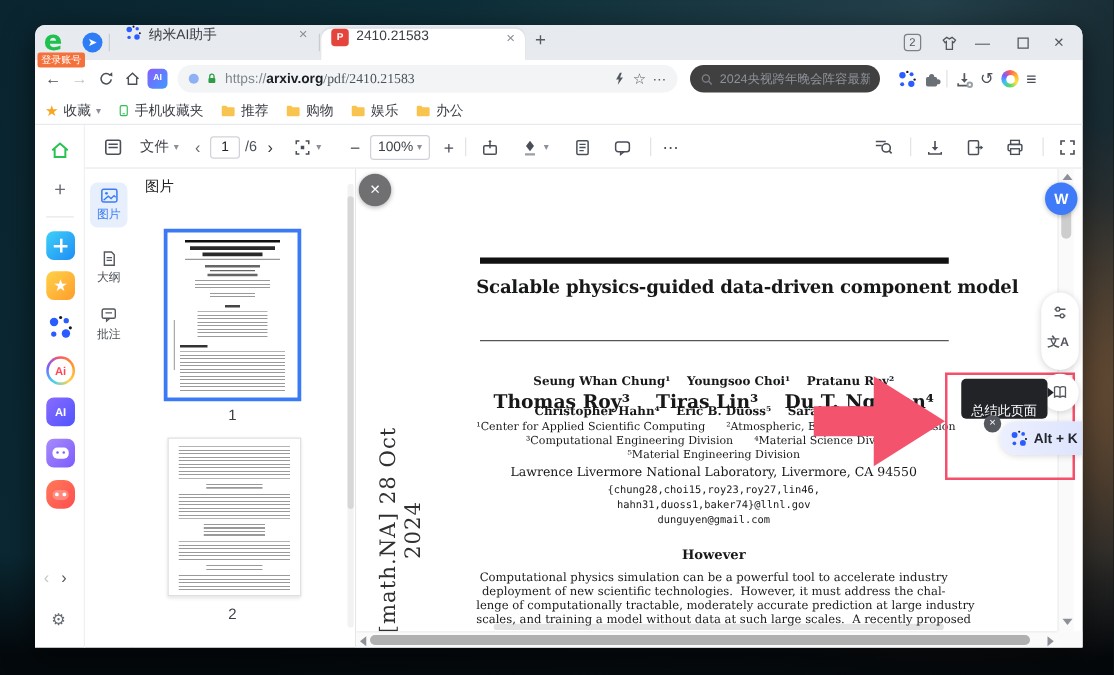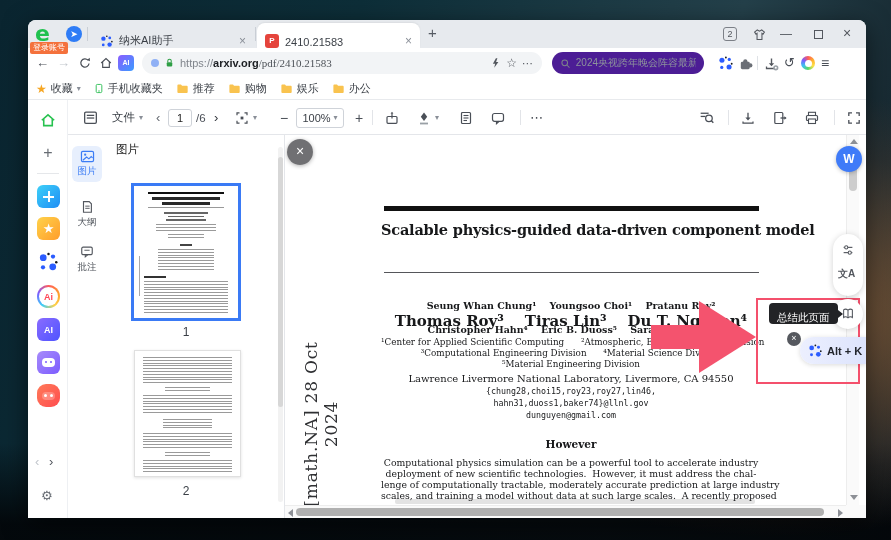--- a/index.html
+++ b/index.html
@@ -11,38 +11,38 @@
       linear-gradient(105deg,#0a2530 0%,#0d2e38 35%,#1c3a44 58%,#24404a 72%,#101c23 100%);}
   .abs{position:absolute;}
   .window{position:absolute;left:28px;top:20px;width:838px;height:498px;background:#fff;
     border-radius:8px 8px 0 0;box-shadow:0 6px 24px rgba(0,0,0,.55);}
   
   .tabbar{position:absolute;left:0;top:0;width:100%;height:28px;background:#e7eaee;border-radius:8px 8px 0 0;}
   .logo-e{position:absolute;left:7px;top:1px;font-size:22px;font-weight:bold;color:#1fc14e;font-family:"DejaVu Sans",sans-serif;}
   .login-badge{position:absolute;left:2px;top:22px;background:#f4713c;color:#fff;font-size:8px;line-height:10px;padding:1px 3px;border-radius:2px;z-index:30;}
   .blue-circ{position:absolute;left:38px;top:6px;width:16px;height:16px;border-radius:50%;background:#2e7cf6;color:#fff;font-size:9px;text-align:center;line-height:16px;}
   .tb-div{position:absolute;top:7px;width:1px;height:14px;background:#c9ced5;}
-  .tab{position:absolute;top:0;height:28px;display:flex;align-items:flex-end;gap:6px;padding:0 8px;font-size:11px;color:#3a3f46;}
+  .tab{position:absolute;top:0;height:28px;display:flex;align-items:flex-start;gap:6px;padding:0 8px;font-size:11px;color:#3a3f46;}
   .tab.active{top:3px;height:25px;background:#fff;border-radius:8px 8px 0 0;box-shadow:0 -1px 2px rgba(0,0,0,.06);}
   .tab .title{flex:1;overflow:hidden;white-space:nowrap;}
   .tab .x{color:#8a8f98;font-size:12px;}
   .pdfico{width:14px;height:14px;border-radius:3px;background:#e5443c;color:#fff;font-size:8px;font-weight:bold;text-align:center;line-height:14px;flex:0 0 14px;}
   .newtab{position:absolute;left:400px;top:4px;font-size:15px;color:#565b63;}
   .winctl{position:absolute;top:7px;font-size:12px;color:#53575e;}
   .badge2{position:absolute;left:695px;top:7px;width:14px;height:14px;border:1px solid #7c8087;border-radius:3px;font-size:9px;text-align:center;line-height:12px;color:#53575e;}
   .maxbox{position:absolute;left:786px;top:10px;width:9px;height:9px;border:1px solid #53575e;}
   
   .addrbar{position:absolute;left:0;top:28px;width:100%;height:30px;background:#fff;}
   .nav-ic{position:absolute;top:7px;font-size:13px;color:#4a4f57;}
   .aibadge{position:absolute;left:90px;top:7px;width:16px;height:16px;border-radius:4px;background:linear-gradient(135deg,#8a5cff,#3b9bff);color:#fff;font-size:7px;font-weight:bold;text-align:center;line-height:16px;}
   .urlpill{position:absolute;left:114px;top:4px;width:400px;height:22px;background:#f2f4f6;border-radius:11px;display:flex;align-items:center;padding:0 9px;gap:5px;}
   .urlpill .dot{width:8px;height:8px;border-radius:50%;background:#8fb0f5;}
   .url{font-size:11px;white-space:nowrap;}
   .url .scheme{color:#80858c;} .url .host{color:#1b1e22;font-weight:bold;} .url .path{color:#4d5258;font-family:Liberation Serif, serif;}
-  .searchpill{position:absolute;left:524px;top:4px;width:152px;height:22px;background:#4c1d95;border-radius:11px;display:flex;align-items:center;gap:5px;padding:0 8px;}
+  .searchpill{position:absolute;left:524px;top:4px;width:152px;height:22px;background:#404040;border-radius:11px;display:flex;align-items:center;gap:5px;padding:0 8px;}
   .searchtext{font-size:10px;color:#8d939b;white-space:nowrap;overflow:hidden;}
   .ad-ic{position:absolute;top:8px;}
   
   .bkbar{position:absolute;left:0;top:58px;width:100%;height:22px;background:#fff;border-bottom:1px solid #e8eaed;display:flex;align-items:center;gap:13px;padding:0 8px;font-size:11px;color:#3a3f46;}
   .bk{display:flex;align-items:center;gap:4px;}
   .star{color:#f6a623;font-size:12px;} .caret{color:#8a8f98;font-size:8px;}
   
   .main{position:absolute;left:0;top:80px;width:100%;height:418px;display:flex;}
   .rail{position:relative;width:40px;border-right:1px solid #eef0f3;background:#fff;flex:0 0 40px;}
   .rail .it{position:absolute;left:8px;width:24px;text-align:center;}
@@ -76,21 +76,21 @@
   .closebtn{position:absolute;left:2px;top:4px;width:26px;height:26px;border-radius:50%;background:rgba(92,92,96,.88);color:#fff;font-size:14px;text-align:center;line-height:25px;box-shadow:0 1px 4px rgba(0,0,0,.3);z-index:40;}
   .stamp{position:absolute;left:-69px;top:269px;width:210px;text-align:center;transform:rotate(-90deg);font-size:17px;letter-spacing:.8px;color:#2f3033;}
   .vscroll{position:absolute;left:561px;top:0;width:13px;height:370px;background:#fafafa;border-left:1px solid #ededed;}
   .vthumb{position:absolute;left:2px;top:14px;width:8px;height:42px;background:#cdcdcd;border-radius:4px;}
   .hscroll{position:absolute;left:0;top:370px;width:561px;height:13px;background:#fafafa;border-top:1px solid #ededed;}
   .hthumb{position:absolute;left:11px;top:2px;height:8px;width:528px;background:#b0b0b0;border-radius:4px;}
   .tri{width:0;height:0;position:absolute;}
   .wbtn{position:absolute;left:551px;top:11px;width:26px;height:26px;border-radius:50%;background:#3f7bf8;color:#fff;font-weight:bold;font-size:12px;text-align:center;line-height:26px;box-shadow:0 1px 4px rgba(0,0,0,.25);z-index:45;}
   .toolpill{position:absolute;left:548px;top:99px;width:30px;height:62px;background:#fff;border-radius:15px;box-shadow:0 1px 6px rgba(0,0,0,.18);z-index:45;}
   .bookbtn{position:absolute;left:548px;top:164px;width:30px;height:30px;border-radius:50%;background:#fff;box-shadow:0 1px 6px rgba(0,0,0,.18);display:flex;align-items:center;justify-content:center;z-index:46;}
-  .tooltip{position:absolute;left:484px;top:168px;height:21px;background:#222326;color:#fff;font-size:10.5px;line-height:21px;padding:4px 8px;border-radius:4px;z-index:47;white-space:nowrap;}
+  .tooltip{position:absolute;left:484px;top:168px;height:21px;background:#222326;color:#fff;font-size:10.5px;line-height:21px;padding:16px 8px;border-radius:4px;z-index:47;white-space:nowrap;}
   .tooltip:after{content:"";position:absolute;right:-5px;top:7px;border-left:5px solid #222326;border-top:4px solid rgba(0,0,0,0);border-bottom:4px solid rgba(0,0,0,0);}
   .altk{position:absolute;left:515px;top:202px;width:66px;height:27px;border-radius:14px 0 0 14px;background:linear-gradient(90deg,#eceffe,#dde4fd);display:flex;align-items:center;gap:5px;padding-left:8px;box-shadow:0 1px 5px rgba(0,0,0,.15);z-index:46;font-size:11px;font-weight:bold;color:#23262d;}
   .xsmall{position:absolute;left:502px;top:197px;width:14px;height:14px;border-radius:50%;background:#55585e;color:#fff;font-size:9px;text-align:center;line-height:13px;z-index:48;}
   .redrect{position:absolute;left:471px;top:163px;width:104px;height:86px;border:2px solid #f4506c;z-index:44;}
   .arrowtail{position:absolute;left:366px;top:190px;width:50px;height:24px;background:#f4536e;z-index:44;}
   .arrowhead{position:absolute;left:414px;top:166px;width:0;height:0;border-left:57px solid #f4536e;border-top:36px solid rgba(0,0,0,0);border-bottom:36px solid rgba(0,0,0,0);z-index:44;}
   .faint5{position:absolute;left:110px;top:364px;width:360px;height:5px;background:rgba(60,60,60,.14);border-radius:2px;}
   svg{display:block;}
 </style>
 </head>

